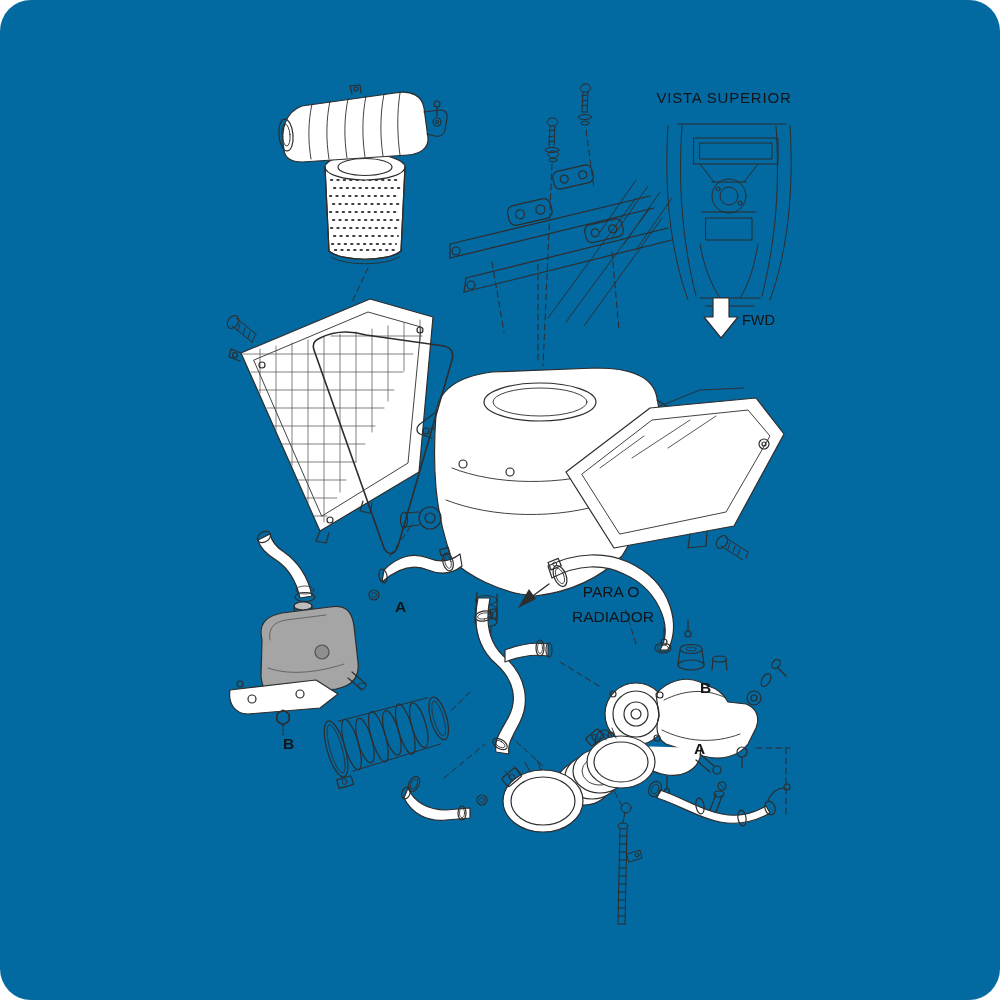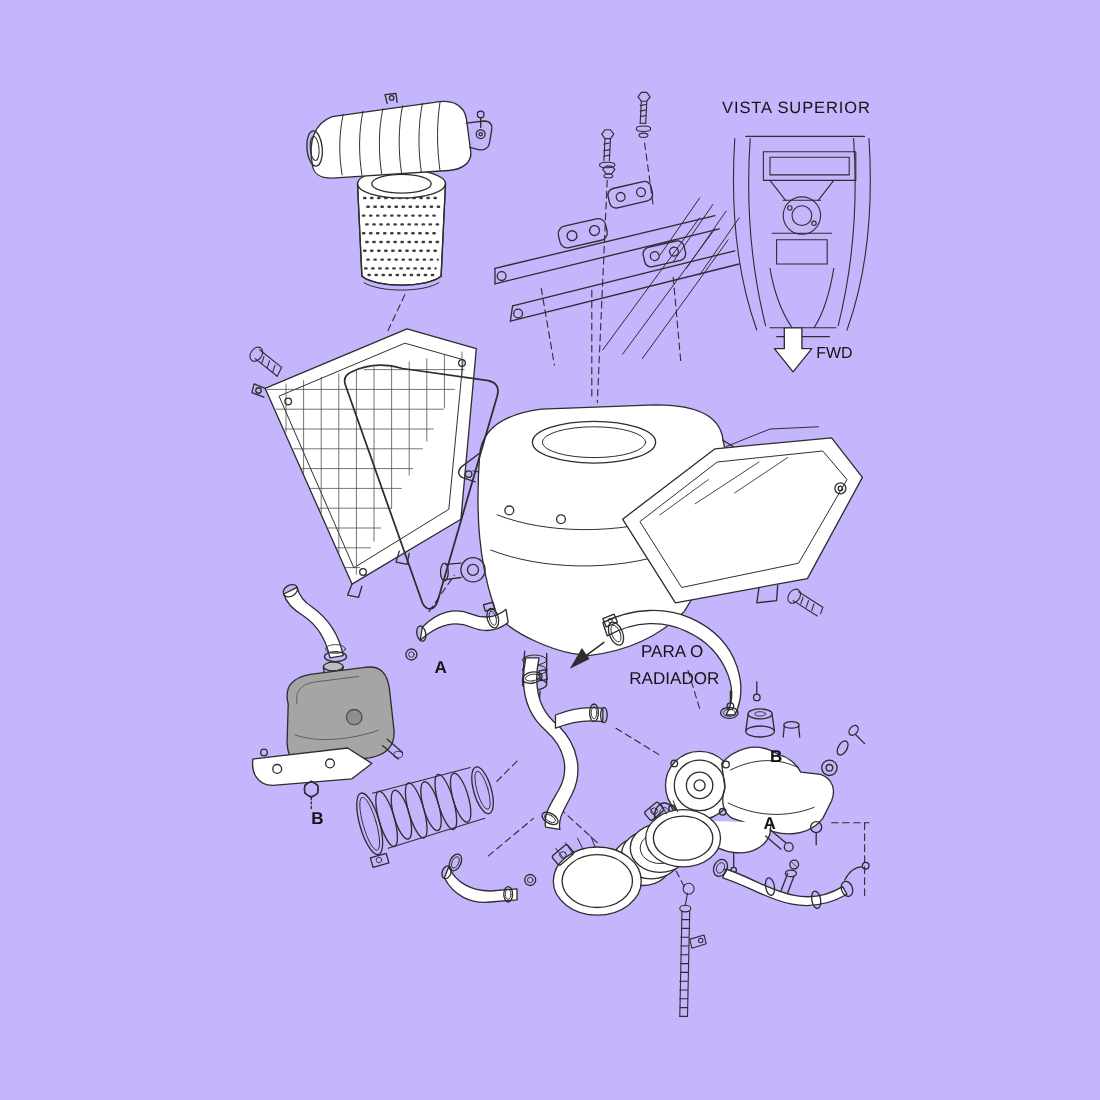--- a/index.html
+++ b/index.html
@@ -1,17 +1,17 @@
 <!DOCTYPE html>
 <html><head>
 <meta charset="utf-8">
 <style>
   html,body{margin:0;padding:0;background:#ffffff;}
-  .stage{position:relative;width:1000px;height:1000px;background:#c4b5fd;overflow:hidden;
-         font-family:"Liberation Sans", sans-serif;}
+  .stage{position:relative;width:1000px;height:1000px;background:#0369a1;overflow:hidden;
+         font-family:"Liberation Sans", sans-serif;border-radius:31px;}
   svg{position:absolute;left:0;top:0;}
   text{fill:#141414;}
   .lbl{font-family:"Liberation Sans", sans-serif;}
 </style>
 </head>
 <body>
 
 <div class="stage">
 <svg width="1000" height="1000" viewBox="0 0 1000 1000">
 <g stroke="#2d2d2d" fill="none" stroke-width="1.2" stroke-linecap="round" stroke-linejoin="round">

